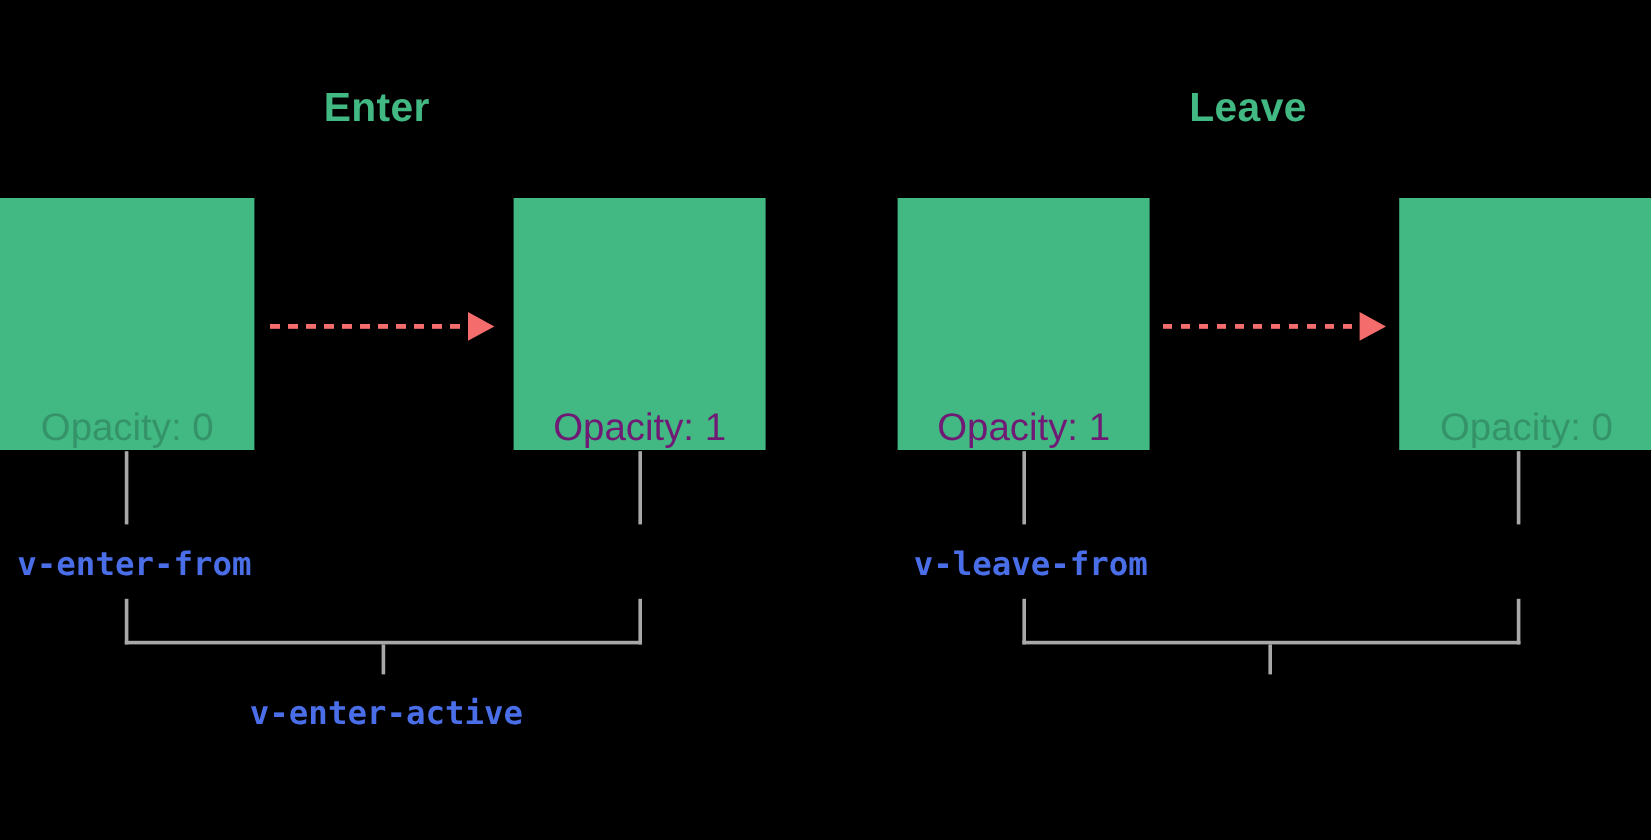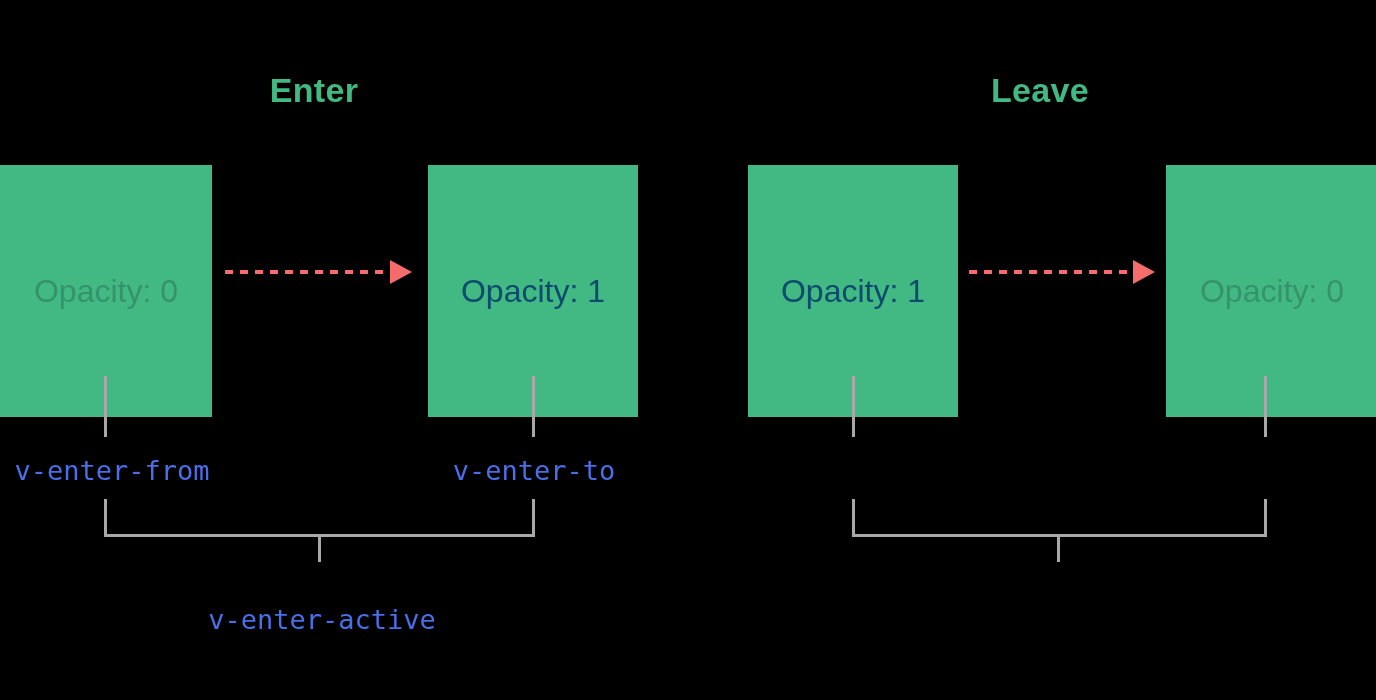--- a/index.html
+++ b/index.html
@@ -22,29 +22,29 @@
     color: #42b883;
     font-size: 34px;
     font-weight: 700;
     letter-spacing: 0.3px;
     white-space: nowrap;
   }
   .box {
     position: absolute;
     top: 165px;
     width: 210px;
-    height: 252px;
+    height: 210px;
     background: #42b883;
     display: flex;
-    align-items: center;
+    align-items: flex-end;
     justify-content: center;
   }
   .box-label {
     font-size: 32px;
-    color: #0c4a6e;
+    color: #701a75;
     white-space: nowrap;
   }
   .box-label.faded {
     color: rgba(0, 0, 0, 0.2);
   }
   .arrow {
     position: absolute;
     top: 260px;
     height: 24px;
     display: flex;
@@ -73,28 +73,27 @@
   .hline {
     position: absolute;
     height: 3px;
     background: #a8a8a8;
   }
   .class-label {
     position: absolute;
     top: 455px;
     transform: translateX(-50%);
     font-family: "DejaVu Sans Mono", monospace;
-    font-weight: 400;
+    font-weight: 700;
     font-size: 27px;
     color: #4a6ee8;
     white-space: nowrap;
   }
   .class-label.active {
     top: 579px;
-    margin-top: 25px;
   }
 </style>
 </head>
 <body>
 
 <div class="canvas">
 
   <div class="section-title" style="left:314px">Enter</div>
 
   <div class="box" style="left:0px; width:212px">
@@ -107,21 +106,20 @@
   </div>
 
   <div class="box" style="left:428px">
     <span class="box-label">Opacity: 1</span>
   </div>
 
   <div class="vline" style="left:104px; top:376px; height:61px"></div>
   <div class="vline" style="left:532px; top:376px; height:61px"></div>
 
   <div class="class-label" style="left:112px">v-enter-from</div>
-  <div class="class-label" style="left:534px">v-enter-to</div>
 
   <div class="vline" style="left:104px; top:499px; height:38px"></div>
   <div class="vline" style="left:532px; top:499px; height:38px"></div>
   <div class="hline" style="left:104px; top:534px; width:431px"></div>
   <div class="vline" style="left:318px; top:537px; height:25px"></div>
 
   <div class="class-label active" style="left:322px">v-enter-active</div>
 
   <div class="section-title" style="left:1040px">Leave</div>
 
@@ -134,20 +132,21 @@
     <div class="arrow-head"></div>
   </div>
 
   <div class="box" style="left:1166px; width:212px">
     <span class="box-label faded">Opacity: 0</span>
   </div>
 
   <div class="vline" style="left:852px; top:376px; height:61px"></div>
   <div class="vline" style="left:1264px; top:376px; height:61px"></div>
 
+  <div class="class-label" style="left:859px">v-leave-from</div>
 
   <div class="vline" style="left:852px; top:499px; height:38px"></div>
   <div class="vline" style="left:1264px; top:499px; height:38px"></div>
   <div class="hline" style="left:852px; top:534px; width:415px"></div>
   <div class="vline" style="left:1057px; top:537px; height:25px"></div>
 
 
 </div>
 
 </body></html>

